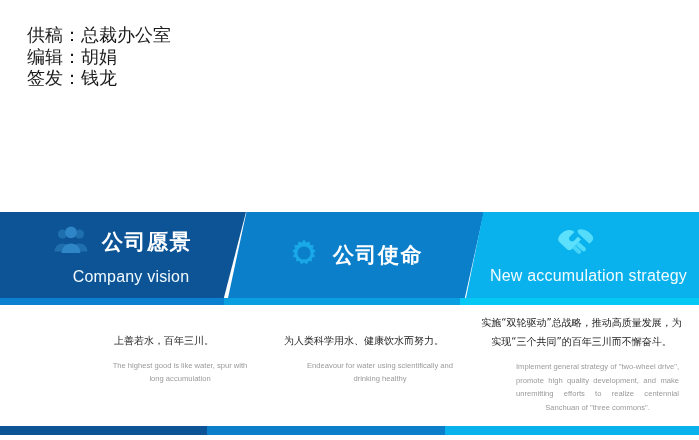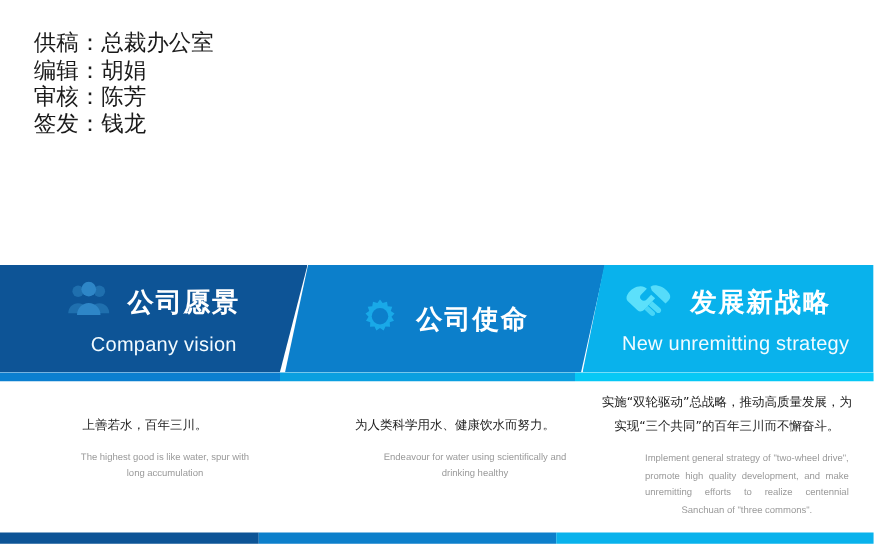--- a/index.html
+++ b/index.html
@@ -122,21 +122,21 @@
     left: 0;
     top: 305px;
     width: 699px;
     height: 115px;
   }
   .col {
     position: absolute;
     top: 0;
     height: 115px;
   }
-  .col-1 { left: 0;   width: 232px; }
+  .col-1 { left: 0;   width: 232px; padding-left: 48px; }
   .col-2 { left: 248px; width: 232px; }
   .col-3 { left: 464px; width: 235px; }
 
   .col-cn {
     color: #1d1d1d;
     font-size: 10px;
     line-height: 20px;
     text-align: center;
     font-family: "DejaVu Sans", "Liberation Sans", sans-serif;
   }
@@ -177,21 +177,20 @@
   .bottom-1 { left: 0;     width: 207px; background: #0d5496; }
   .bottom-2 { left: 207px; width: 238px; background: #0c7fcb; }
   .bottom-3 { left: 445px; width: 254px; background: #09b2ec; }
 </style>
 </head>
 <body>
 
 <div class="credits">
   <div class="credit-line">供稿：总裁办公室</div>
   <div class="credit-line">编辑：胡娟</div>
-  <div class="credit-line">审核：陈芳</div>
   <div class="credit-line">签发：钱龙</div>
 </div>
 
 <div class="banner">
 
   <div class="panel panel-1">
     <div class="panel-bg"></div>
     <div class="panel-inner">
       <div class="panel-row">
         <span class="panel-icon">
@@ -236,23 +235,22 @@
         <span class="panel-icon">
           <svg width="38" height="28" viewBox="0 0 38 28" aria-hidden="true">
             <g fill="#5ce0fb">
               <path d="M2 9.5 C4.5 5.5 8.5 3 12.5 3 c2.2 0 3.6 .9 5 2 L13 9.6 c-1.4 1.3-1.3 3 .1 4.2 1.3 1.1 3 1 4.2-.3 l3.6-3.8 3.2 2.9 -8.8 9.2 c-1.6 1.7-3.8 1.8-5.3 .4 l-7.7-7.2 C1 13.6 .8 11.3 2 9.5 Z"></path>
               <path d="M20.4 3.3 c1.7-1 3.4-1.2 5.3-.9 4 .6 7.6 3.2 9.8 6.6 1.1 1.7 .9 3.8-.5 5.2 l-2.6 2.6 -11-10.4 Z" opacity="0.92"></path>
               <path d="M21.8 14.9 l6.4 5.7 c1 .9 1 2.3 .1 3.2 -.9 .9 -2.3 .9 -3.2 0 l-6.2-5.6 Z" opacity="0.85"></path>
               <path d="M18.2 18.6 l5.2 4.7 c.9 .8 .9 2.1 .1 2.9 -.8 .8 -2.1 .8 -3 0 l-5-4.6 Z" opacity="0.75"></path>
             </g>
           </svg>
         </span>
-        <span class="panel-title">发展新战略</span>
       </div>
-      <div class="panel-sub">New unremitting strategy</div>
+      <div class="panel-sub">New accumulation strategy</div>
     </div>
   </div>
 </div>
 
 <div class="accent-strip">
   <div class="accent-seg accent-1"></div>
   <div class="accent-seg accent-2"></div>
   <div class="accent-seg accent-3"></div>
 </div>
 

